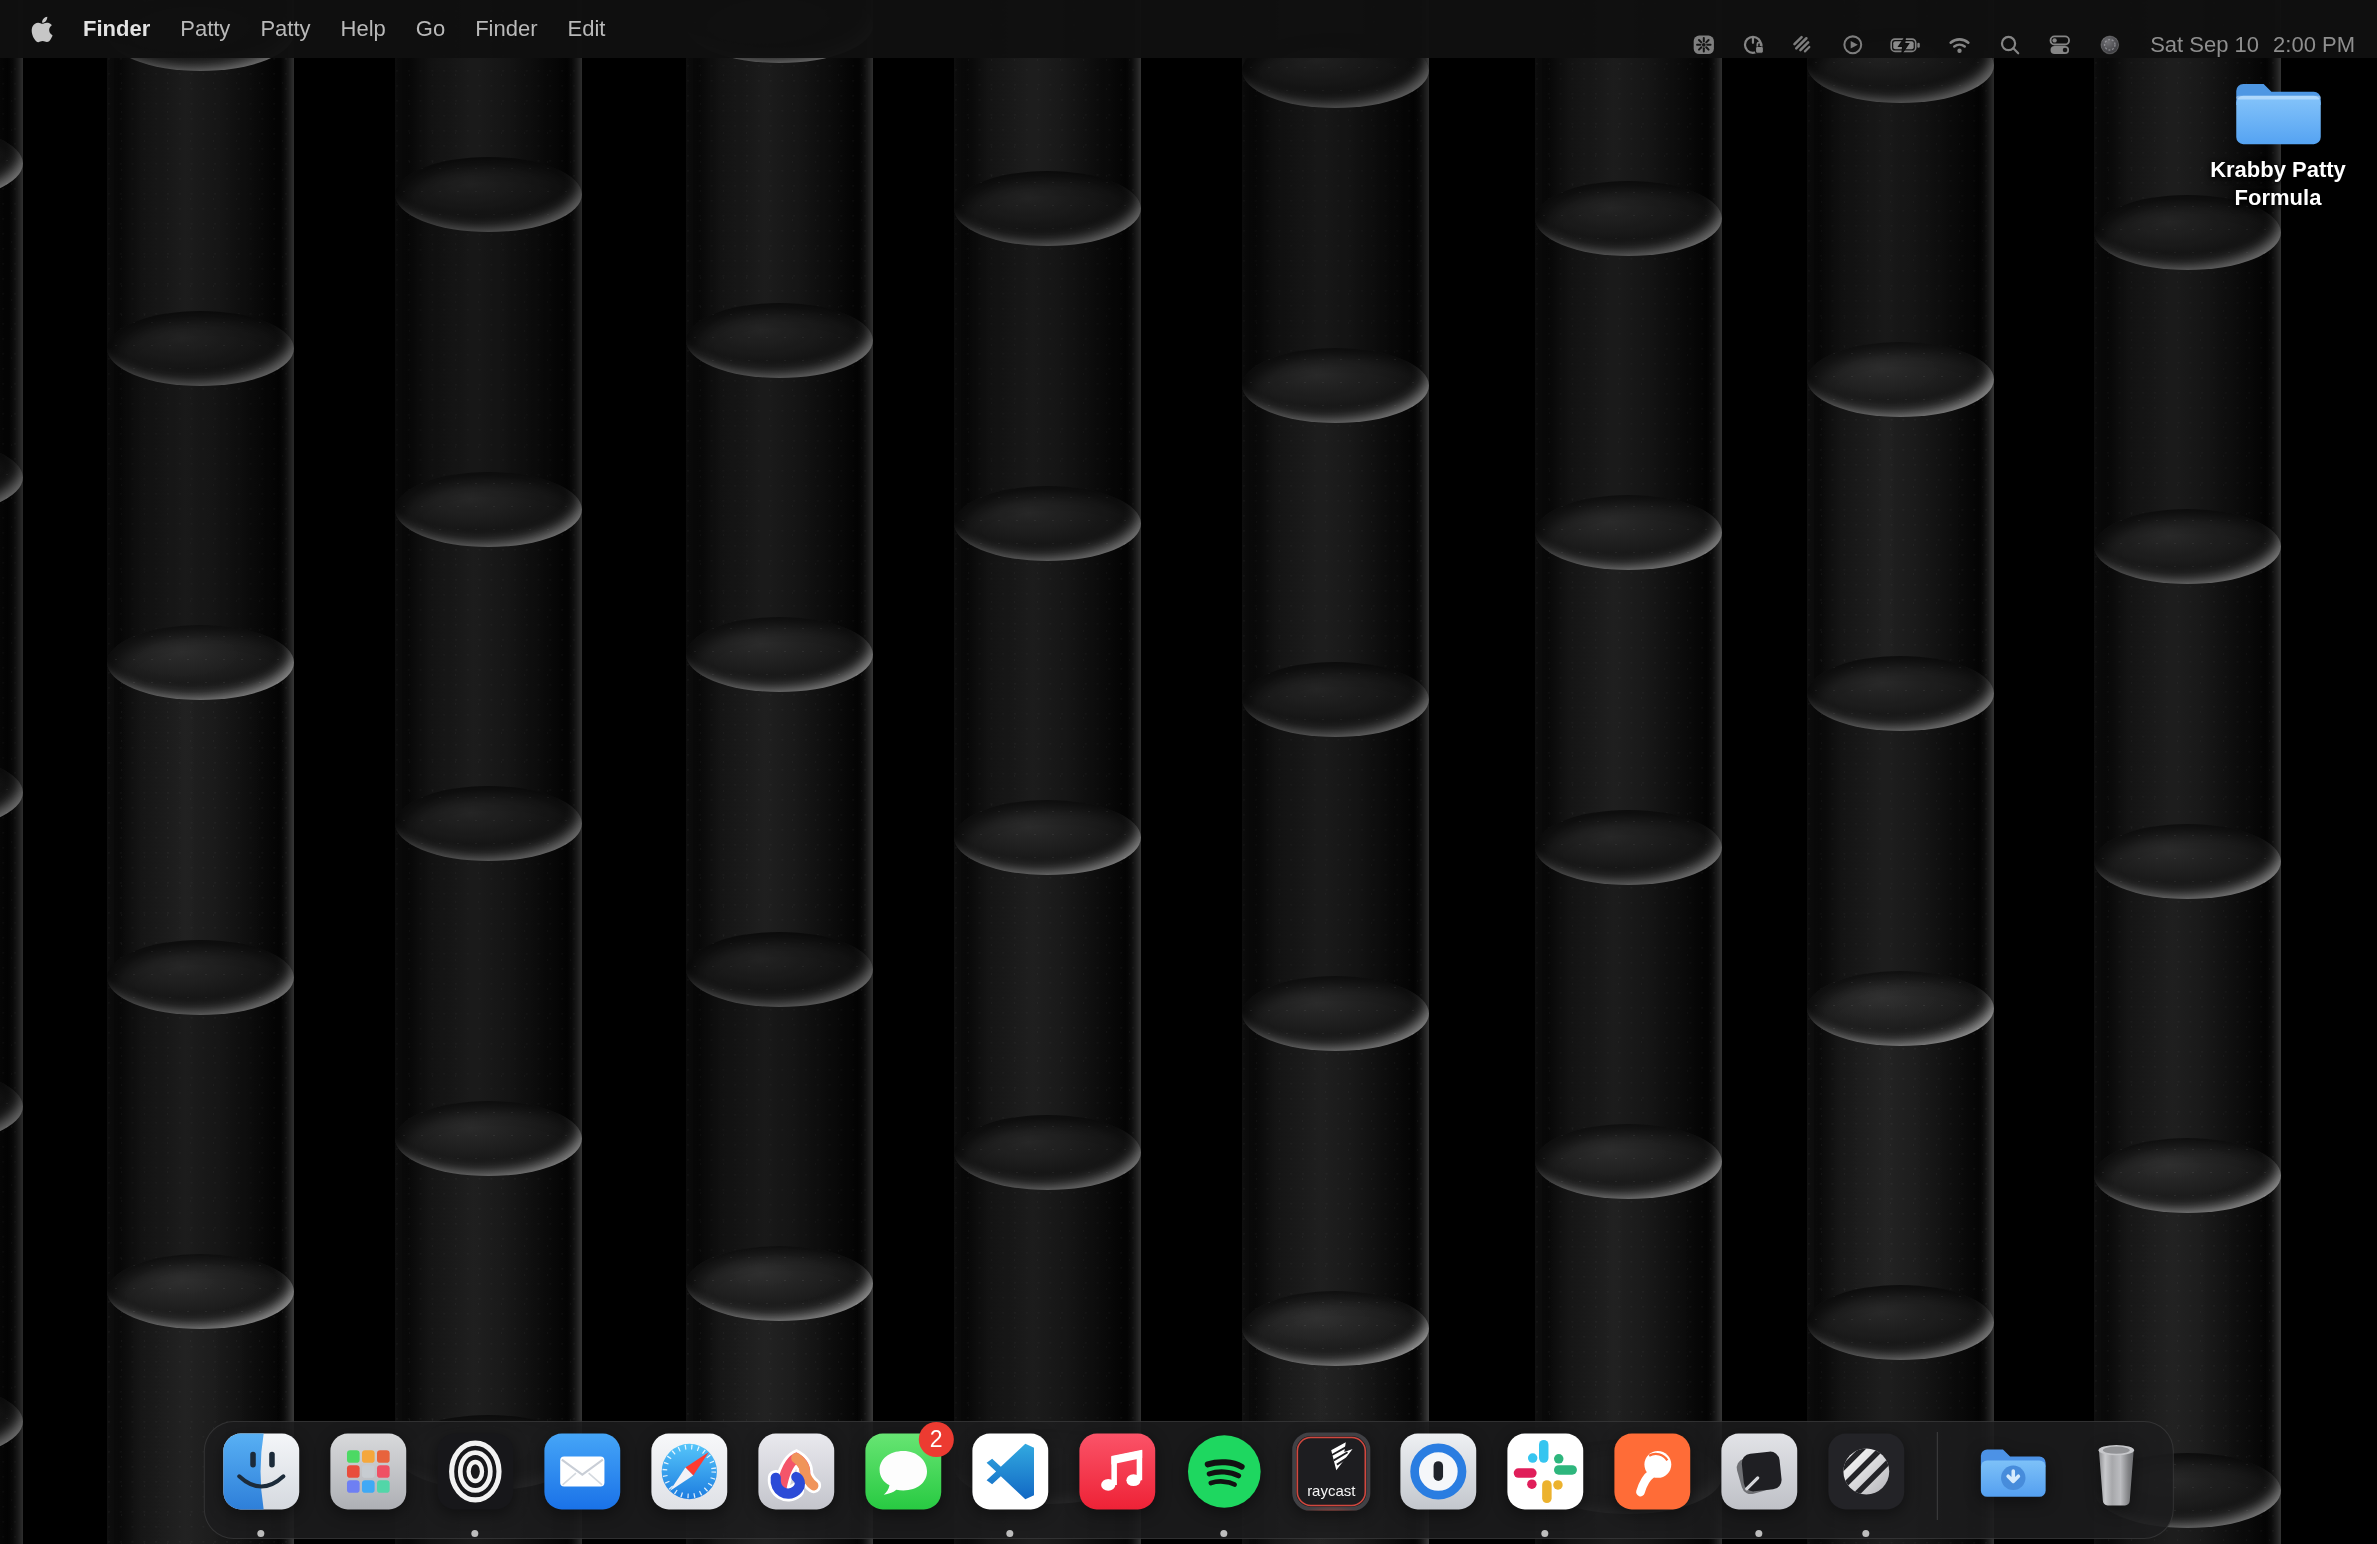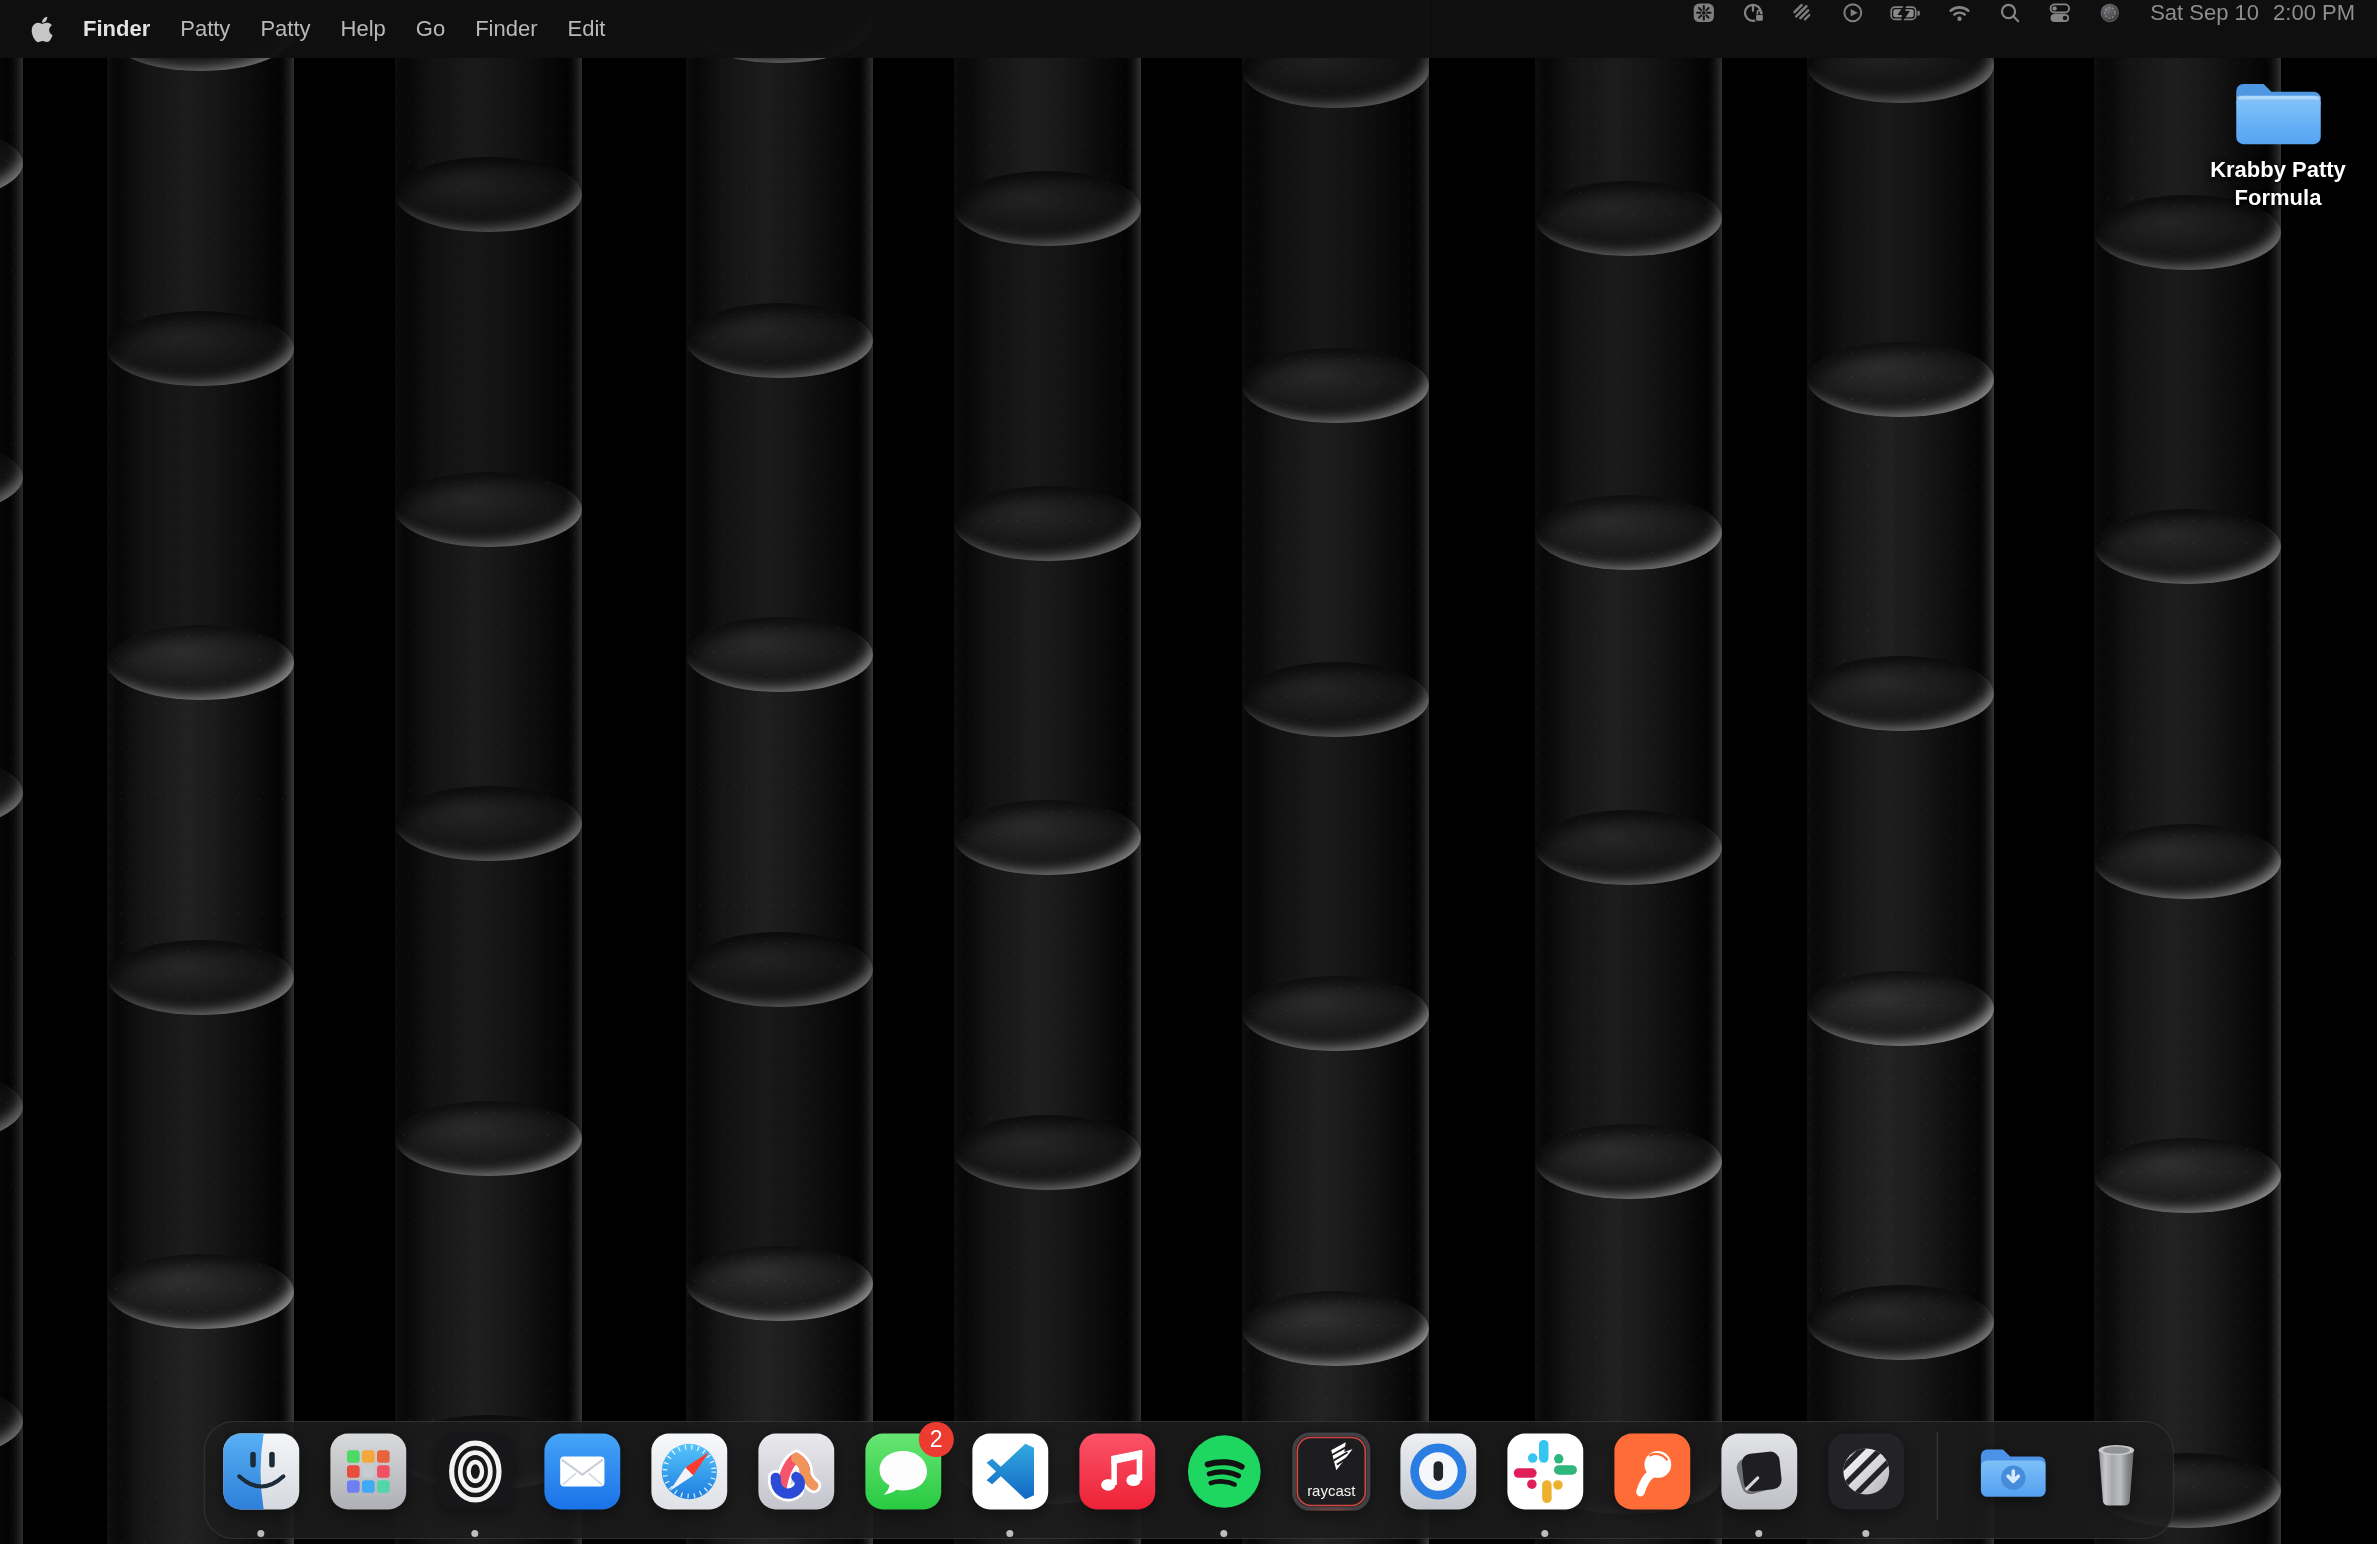--- a/index.html
+++ b/index.html
@@ -30,21 +30,21 @@
   }
   .cyl-top::after{
     content:"";position:absolute;inset:0;border-radius:50%;
     background-image:radial-gradient(circle,rgba(255,255,255,.5) 0.6px,transparent 1px);
     background-size:18px 23px;opacity:.12;
   }
   
   #menubar{
     position:absolute;top:0;left:0;right:0;height:58px;z-index:50;
     background:rgba(16,16,16,.96);
-    display:flex;align-items:flex-start;justify-content:space-between;
+    display:flex;align-items:flex-end;justify-content:space-between;
     padding:0 22px 0 30px;box-sizing:border-box;
   }
   .mb-left{display:flex;align-items:center;}
   .apple{display:flex;margin-right:11px;}
   .menu-item{padding:0 15px;font-size:22px;color:#b9b9b9;line-height:58px;cursor:default;}
   .menu-item.bold{font-weight:700;color:#e3e3e3;}
   .mb-right{display:flex;align-items:center;gap:26px;}
   .status-icon{display:flex;align-items:center;}
   .clock{font-size:22px;color:#8e8e8e;display:flex;gap:14px;margin-left:3.1px;white-space:nowrap;}
   

